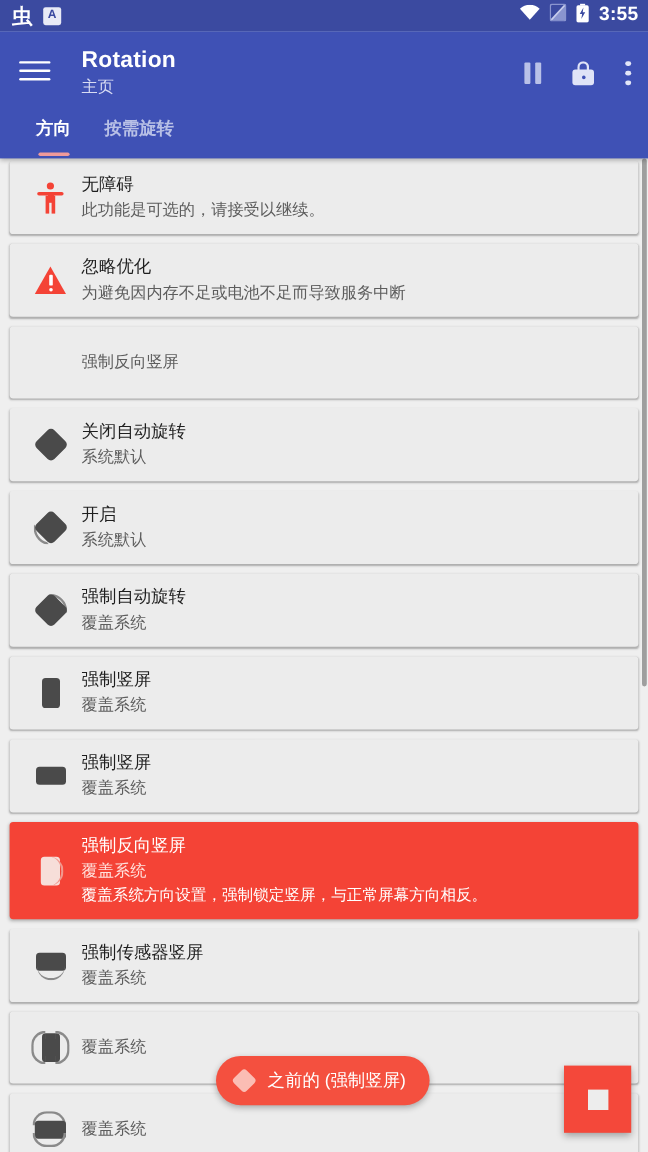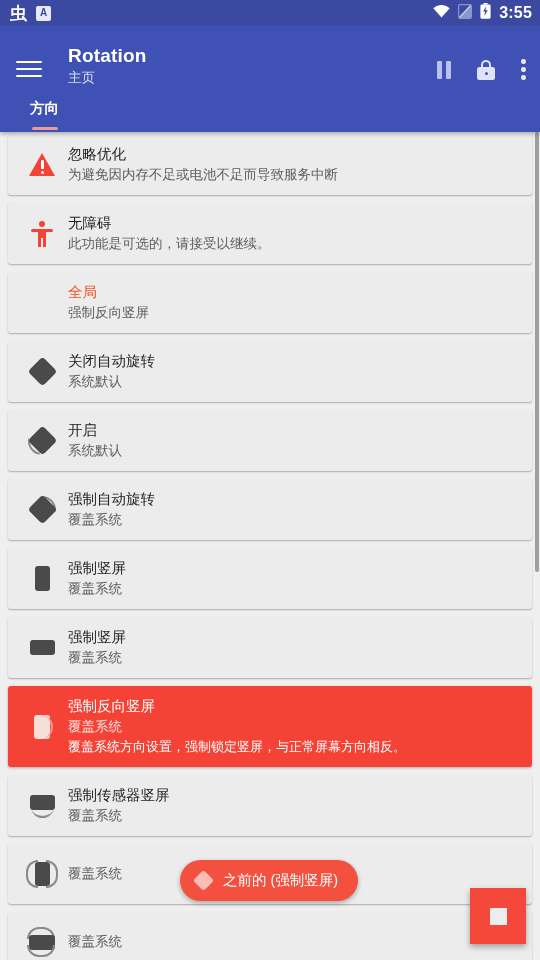--- a/index.html
+++ b/index.html
@@ -26,21 +26,21 @@
   }
   .sb-right { margin-left: auto; display: flex; align-items: center; gap: 8px; }
   .sb-time { font-size: 16px; font-weight: 700; letter-spacing: .2px; color:#fff; }
 
   
   .appbar {
     background: #3f51b5; color: #ffffff; position: relative; z-index: 30;
     box-shadow: 0 2px 4px rgba(0,0,0,.28);
     padding-top: 12px;
   }
-  .appbar-row { display: flex; align-items: center; padding: 0 14px 0 16px; height: 54px; }
+  .appbar-row { display: flex; align-items: flex-start; padding: 0 14px 0 16px; height: 54px; }
   .hamburger { width: 34px; padding-top: 8px; cursor: pointer; }
   .hamburger span { display:block; height: 2px; background: #fff; border-radius:1px; margin: 5px 0; width: 26px; }
   .titles { margin-left: 18px; flex: 1; padding-top: 1px; }
   .title { font-size: 19px; font-weight: 700; line-height: 24px; letter-spacing: .2px; }
   .subtitle { font-size: 13.5px; line-height: 19px; color: #d8dcf3; }
   .bar-actions { display: flex; align-items: center; gap: 26px; padding-top: 9px; }
   .ic-pause { display:flex; gap:4px; }
   .ic-pause i { display:block; width: 5px; height: 18px; background: #b9c1e8; border-radius: 1px; }
   .ic-lock { position: relative; width: 18px; height: 20px; }
   .ic-lock .shackle {
@@ -132,21 +132,21 @@
   .ic-sensor-land { position: relative; width: 32px; height: 30px; }
   .ic-sensor-land .scr { position:absolute; top:8px; left:3px; width: 26px; height: 15px; background:#4a4a4a; border-radius:3px; }
   .ic-sensor-land .ct, .ic-sensor-land .cb {
     position:absolute; left:1px; width: 28px; height: 12px; border:2px solid #8a8a8a;
   }
   .ic-sensor-land .ct { top: 0; border-bottom:none; border-radius: 14px 14px 0 0; }
   .ic-sensor-land .cb { bottom: 0; border-top:none; border-radius: 0 0 14px 14px; }
 
   
   .snack {
-    position: absolute; left: 180px; top: 860px;
+    position: absolute; left: 180px; top: 880px;
     background: #f4503f; color: #fff; border-radius: 24px;
     padding: 11px 20px 11px 16px; display: flex; align-items: center; gap: 12px;
     box-shadow: 0 2px 5px rgba(0,0,0,.30); font-size: 14.5px; z-index: 20;
   }
   .snack .dm { width: 15px; height: 15px; background:#fbbdb4; border-radius:3px; transform: rotate(45deg); }
 
   
   .fab {
     position: absolute; right: 14px; bottom: 16px; width: 56px; height: 56px;
     background: #f4483a; box-shadow: 0 3px 6px rgba(0,0,0,.32);
@@ -220,58 +220,60 @@
             <i></i>
             <i></i>
           </span>
       </div>
     </div>
     <div class="tabs">
       <div class="tab active">
         <span>方向</span>
         <span class="ind"></span>
       </div>
+      <div class="tab">
+        <span>按需旋转</span>
+      </div>
     </div>
   </div>
 
   <div class="list">
-
-    <div class="card">
-      <div class="iconcell">
-        <span class="ic-warn">
-            <span class="bang"></span>
-            <span class="dot"></span>
-          </span>
-      </div>
-      <div class="text">
-        <div class="t-title">忽略优化</div>
-        <div class="t-sub">为避免因内存不足或电池不足而导致服务中断</div>
-      </div>
-    </div>
 
     <div class="card">
       <div class="iconcell">
         <span class="ic-access">
           <span class="head"></span>
             <span class="arms"></span>
             <span class="torso"></span>
             <span class="legL"></span>
             <span class="legR"></span>
         </span>
       </div>
       <div class="text">
         <div class="t-title">无障碍</div>
         <div class="t-sub">此功能是可选的，请接受以继续。</div>
       </div>
     </div>
 
     <div class="card">
+      <div class="iconcell">
+        <span class="ic-warn">
+            <span class="bang"></span>
+            <span class="dot"></span>
+          </span>
+      </div>
+      <div class="text">
+        <div class="t-title">忽略优化</div>
+        <div class="t-sub">为避免因内存不足或电池不足而导致服务中断</div>
+      </div>
+    </div>
+
+    <div class="card">
       <div class="iconcell"></div>
       <div class="text">
-        <div class="t-title accent">全局</div>
         <div class="t-sub">强制反向竖屏</div>
       </div>
     </div>
 
     <div class="card">
       <div class="iconcell">
         <span class="ic-diamond"></span>
       </div>
       <div class="text">
         <div class="t-title">关闭自动旋转</div>

